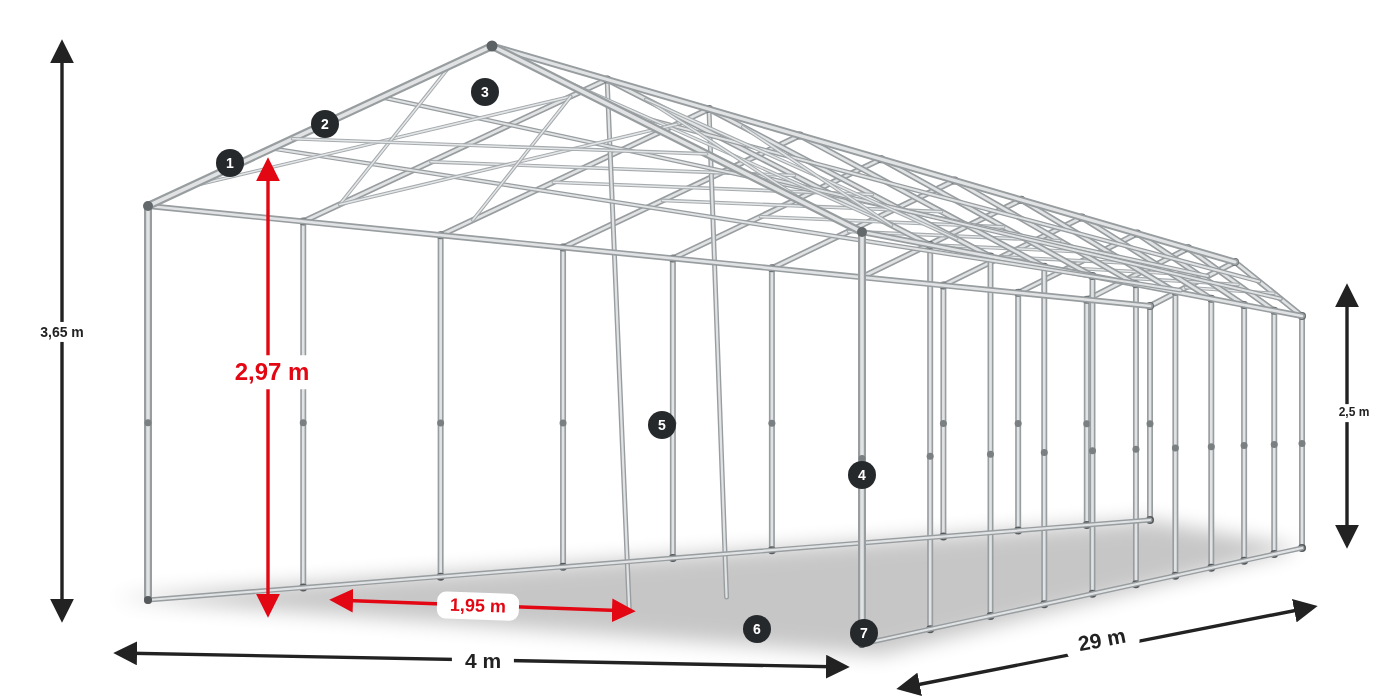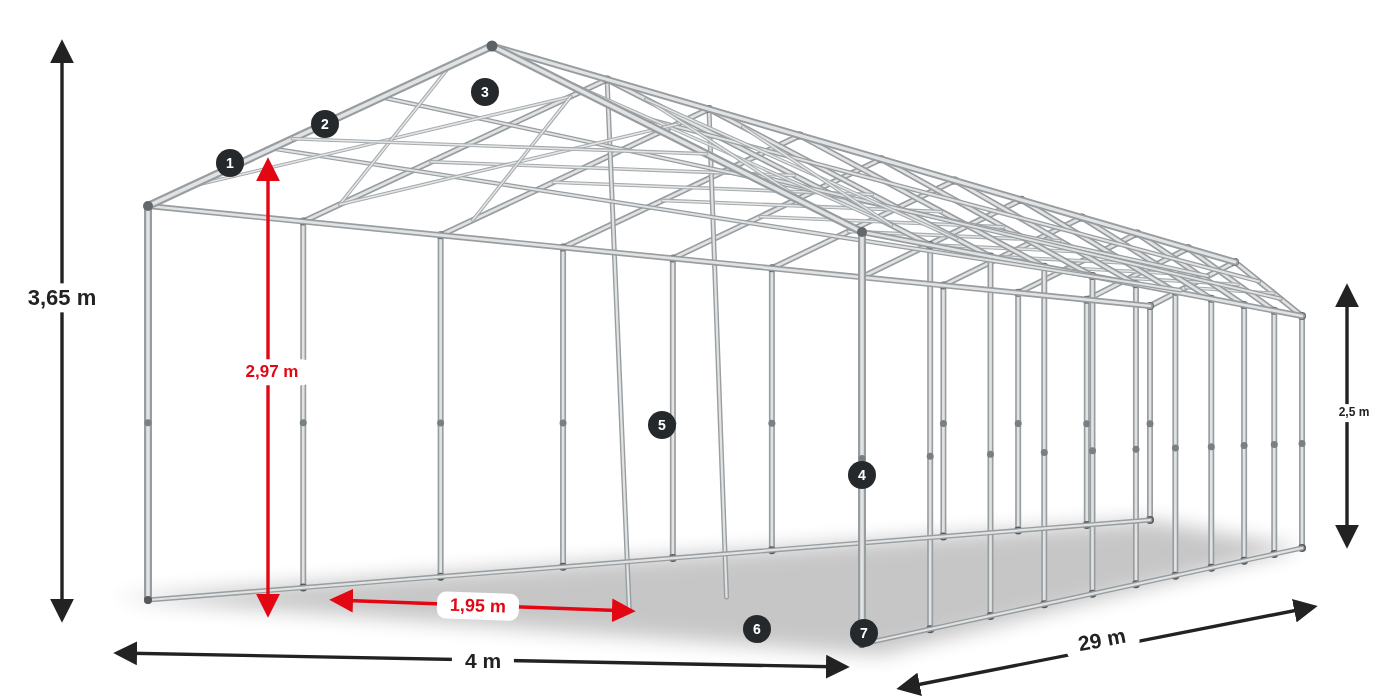--- a/index.html
+++ b/index.html
@@ -265,23 +265,23 @@
       <circle cx="148" cy="422.7" r="3.5" fill="#7a7f82"></circle>
       <circle cx="862" cy="458.6" r="3.5" fill="#7a7f82"></circle>
       <line x1="62" y1="44" x2="62" y2="618" stroke="#222222" stroke-width="3.4" marker-start="url(#ahB)" marker-end="url(#ahB)"></line>
       <line x1="268" y1="162" x2="268" y2="613" stroke="#e30613" stroke-width="3.4" marker-start="url(#ahR)" marker-end="url(#ahR)"></line>
       <line x1="1347" y1="288" x2="1347" y2="544" stroke="#222222" stroke-width="3.4" marker-start="url(#ahB)" marker-end="url(#ahB)"></line>
       <line x1="118" y1="653" x2="845" y2="667" stroke="#222222" stroke-width="3.4" marker-start="url(#ahB)" marker-end="url(#ahB)"></line>
       <line x1="901" y1="688" x2="1313" y2="607" stroke="#222222" stroke-width="3.4" marker-start="url(#ahB)" marker-end="url(#ahB)"></line>
       <line x1="334" y1="600" x2="631" y2="611" stroke="#e30613" stroke-width="3.4" marker-start="url(#ahR)" marker-end="url(#ahR)"></line>
     </svg>
 
-  <div class="dim-label" style="left:62px;top:298px;font-size:22px">3,65 m</div>
-
-  <div class="dim-label red pill" style="left:272px;top:372px;font-size:17px">2,97 m</div>
+  <div class="dim-label" style="left:62px;top:332px;font-size:14px">3,65 m</div>
+
+  <div class="dim-label red pill" style="left:272px;top:372px;font-size:24px">2,97 m</div>
 
   <div class="dim-label" style="left:1354px;top:413px;font-size:12px">2,5 m</div>
 
   <div class="dim-label pill" style="left:483px;top:661px;font-size:21px">4 m</div>
 
   <div class="dim-label pill" style="left:1102px;top:640px;font-size:21px;transform:translate(-50%,-50%) rotate(-11deg)">29 m</div>
 
   <div class="dim-label red pill" style="left:478px;top:606px;font-size:18px;transform:translate(-50%,-50%) rotate(2deg)">1,95 m</div>
 
   <div class="marker" style="left:216px;top:149px">1</div>

